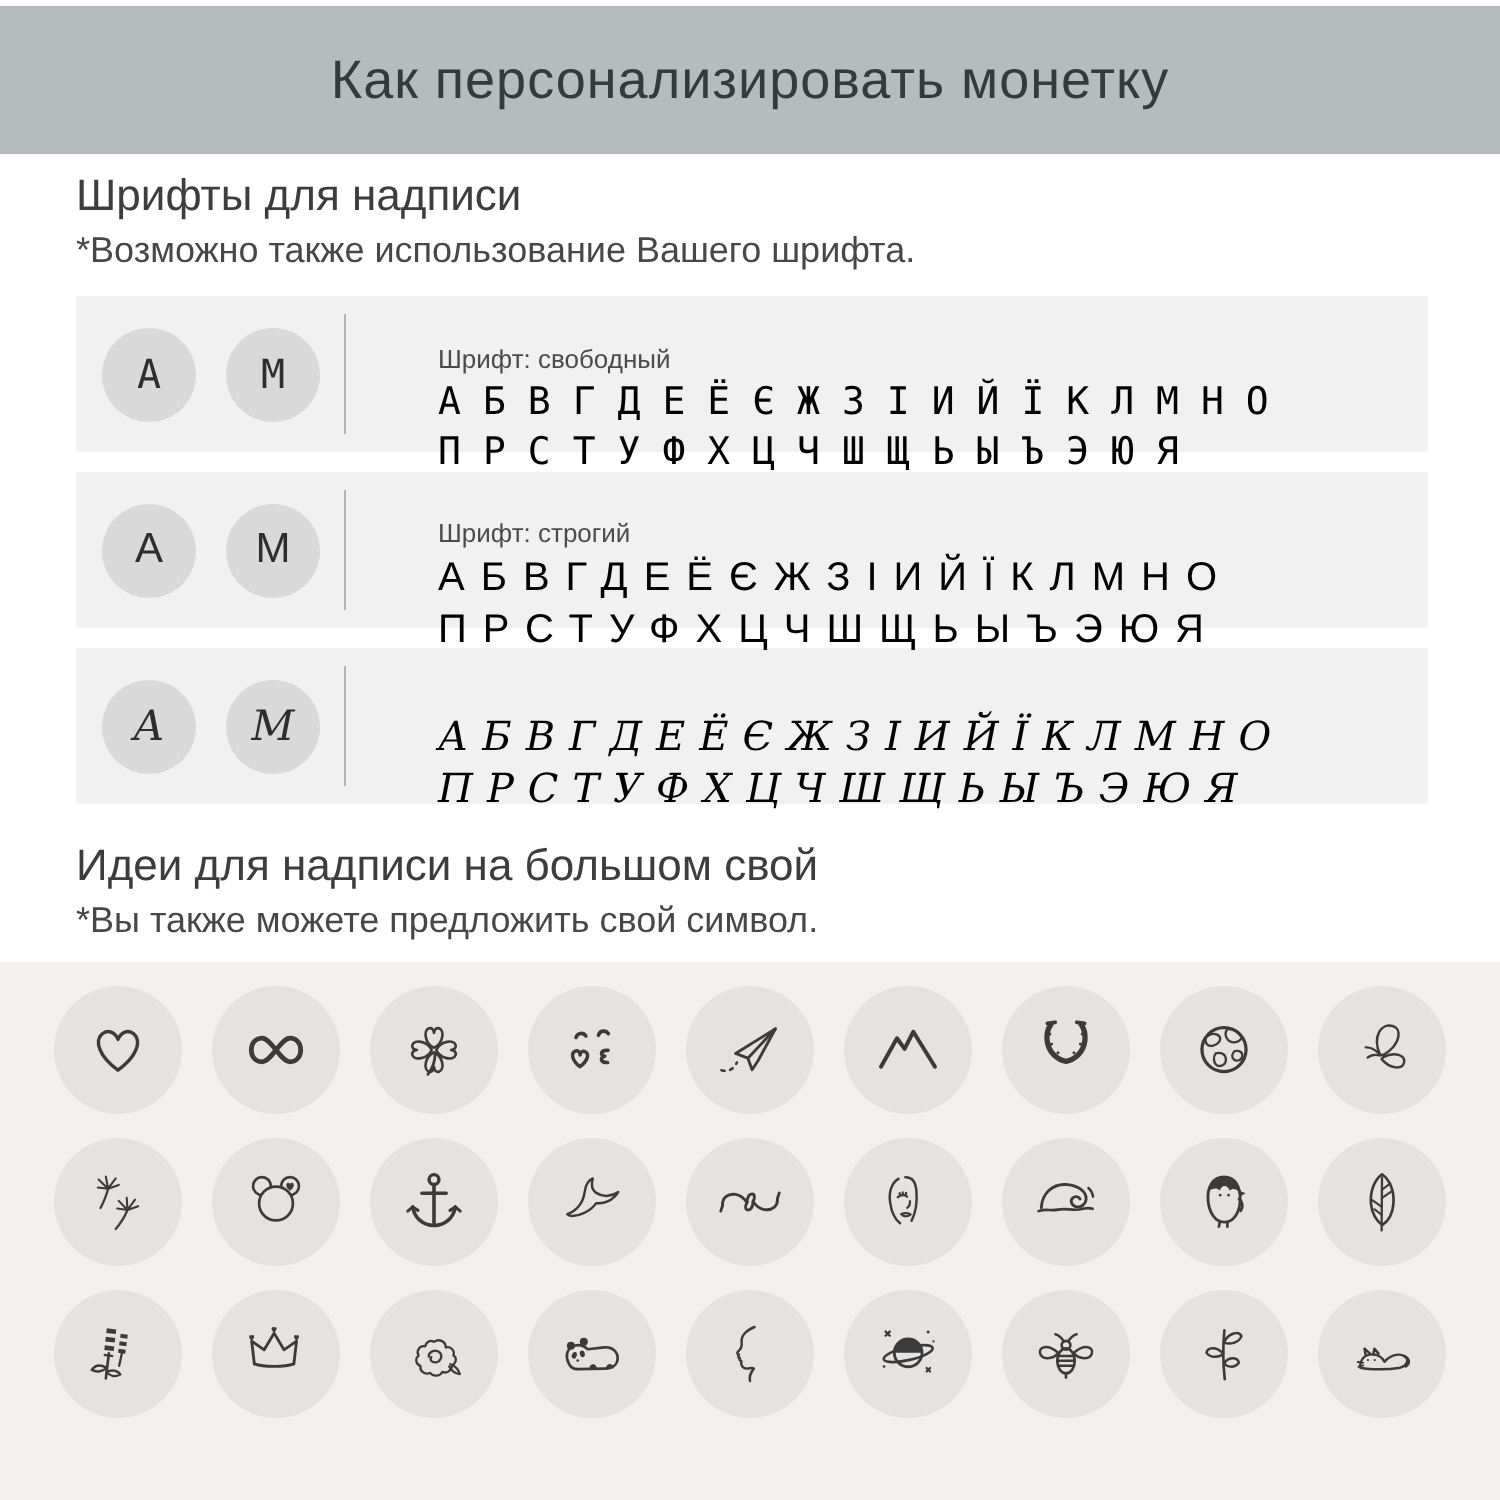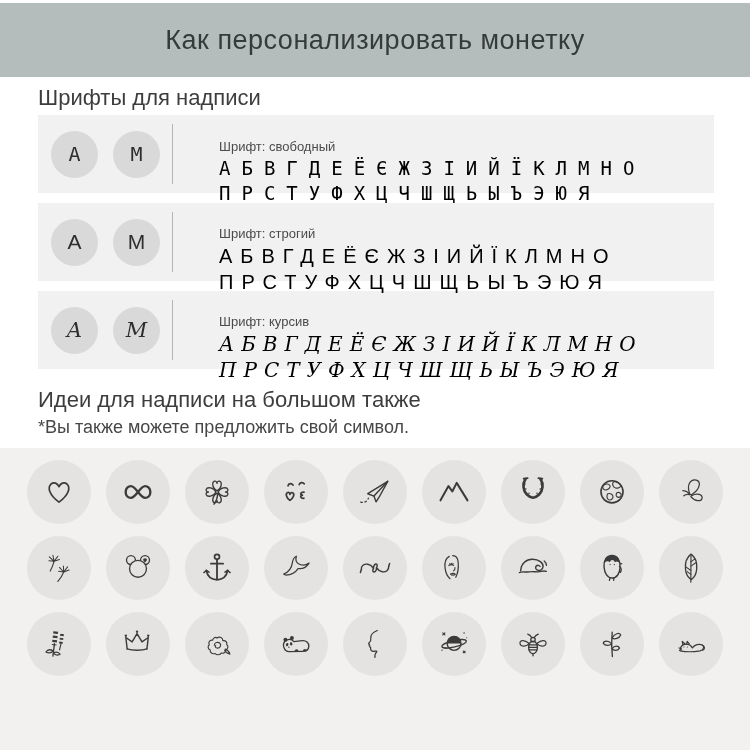--- a/index.html
+++ b/index.html
@@ -45,20 +45,21 @@
 <body>
 
 <div class="page">
 
   <header class="topbar">
     <h1>Как персонализировать монетку</h1>
   </header>
 
   <section class="sec sec-fonts">
     <h2>Шрифты для надписи</h2>
+    <p class="note">*Возможно также использование Вашего шрифта.</p>
 
     <div class="font-row f-free">
       <div class="badges">
         <span class="badge">А</span>
         <span class="badge">М</span>
       </div>
       <div class="vdiv"></div>
       <div class="sample">
         <div class="f-label">Шрифт: свободный</div>
         <div class="alpha">АБВГДЕЁЄЖЗІИЙЇКЛМНО</div>
@@ -79,29 +80,28 @@
       </div>
     </div>
 
     <div class="font-row f-cursive">
       <div class="badges">
         <span class="badge">А</span>
         <span class="badge">М</span>
       </div>
       <div class="vdiv"></div>
       <div class="sample">
-        <div class="f-label">Шрифт: курсив</div>
         <div class="alpha">АБВГДЕЁЄЖЗІИЙЇКЛМНО</div>
         <div class="alpha">ПРСТУФХЦЧШЩЬЫЪЭЮЯ</div>
       </div>
     </div>
   </section>
 
   <section class="sec sec-ideas">
-    <h2>Идеи для надписи на большом также</h2>
+    <h2>Идеи для надписи на большом свой</h2>
     <p class="note">*Вы также можете предложить свой символ.</p>
   </section>
 
   <div class="icons-wrap">
     <div class="icons-grid">
 
       <div class="ic">
           <svg width="38" height="38" viewBox="0 0 40 40">
         <path d="M20 30.6 C9.8 23.2 7.6 15.2 11.6 11.6 C14.8 8.9 18.4 10.8 20 14.4 C21.6 10.8 25.2 8.9 28.4 11.6 C32.4 15.2 30.2 23.2 20 30.6 Z" stroke-width="1.8"></path>
           </svg>

